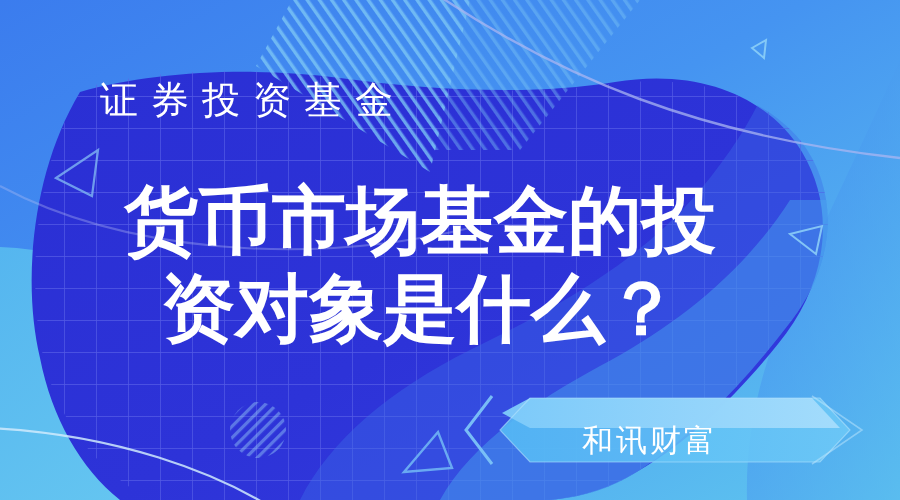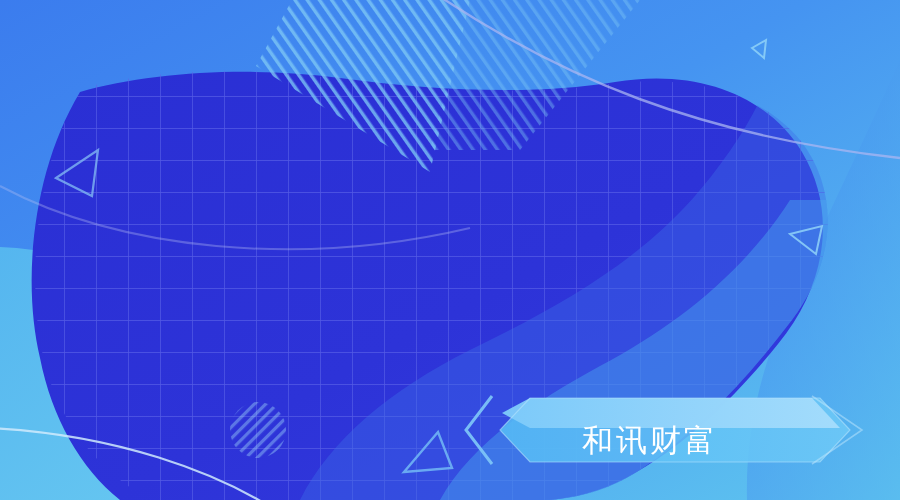--- a/index.html
+++ b/index.html
@@ -209,17 +209,22 @@
         <path d="M 530,398 L 820,398 L 850,430 L 820,462 L 530,462 L 500,430 Z" fill="url(#gradBannerLow)" opacity="0.85"></path>
         <path d="M 530,398 L 812,398 L 840,428 L 808,428 L 530,428 L 502,413 Z" fill="url(#gradBanner)" opacity="0.95"></path>
         <path d="M 530,398 L 820,398 L 850,430 L 820,462 L 530,462 L 500,430 Z" fill="none" stroke="#b9e5fd" stroke-width="1.2" opacity="0.55"></path>
 
         <path d="M 812,396 L 862,430 L 812,464" fill="none" stroke="#bfe7fd" stroke-width="1.6" opacity="0.5"></path>
       </g>
     </g>
   </svg>
 
   <div class="text-layer">
-
+    <div class="kicker">证券投资基金</div>
+
+    <div class="headline">
+      <span class="ln">货币市场基金的投</span>
+      <span class="ln">资对象是什么？</span>
+    </div>
 
     <div class="brand">和讯财富</div>
   </div>
 </div>
 
 </body></html>

